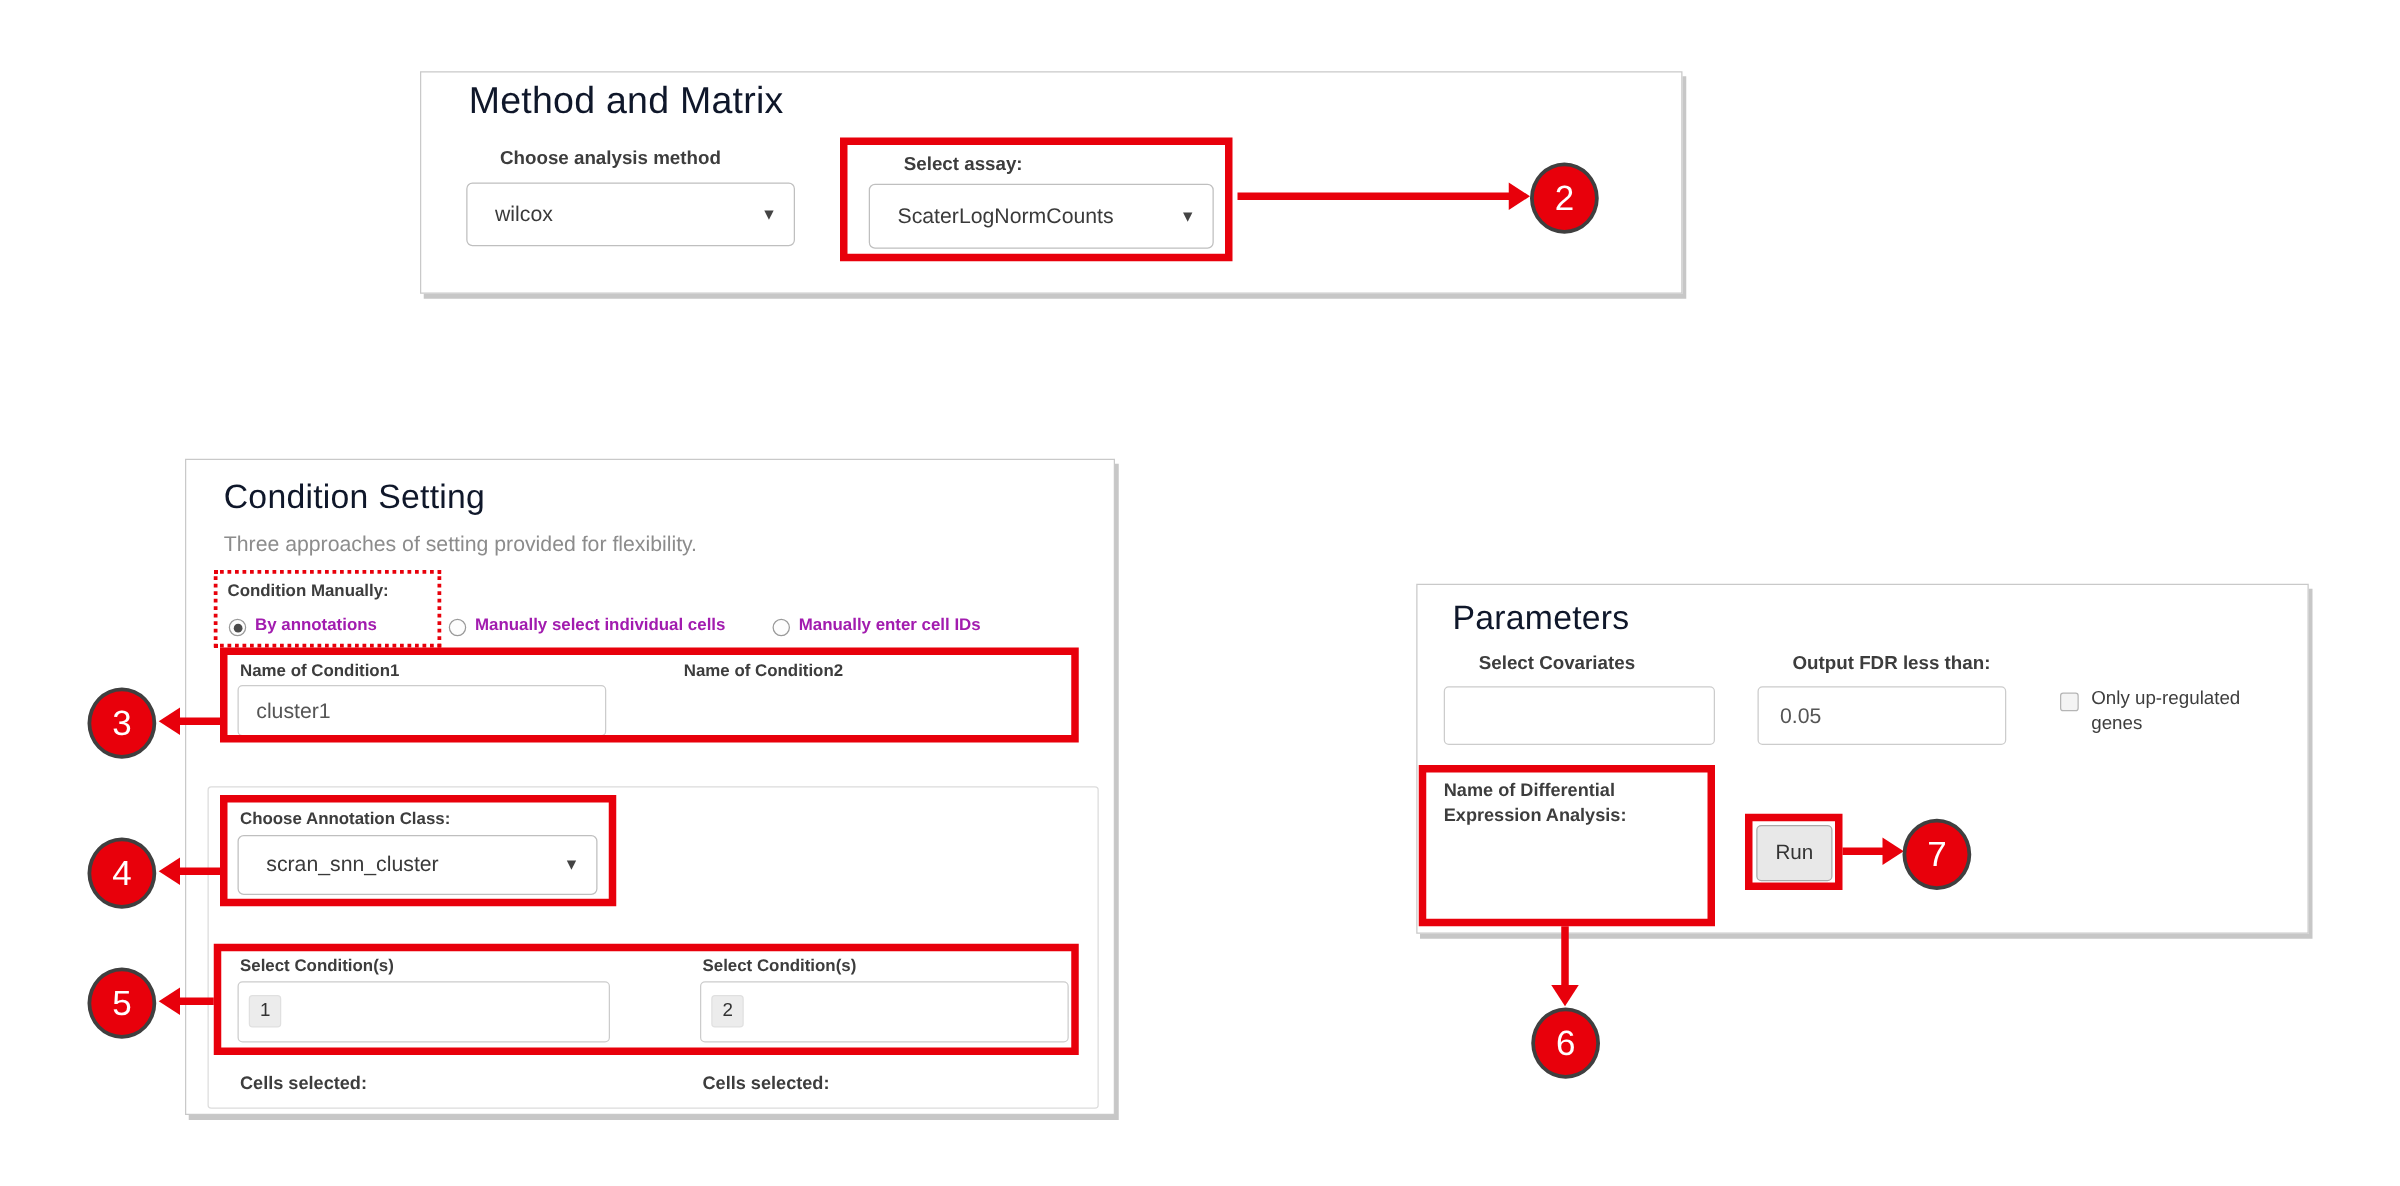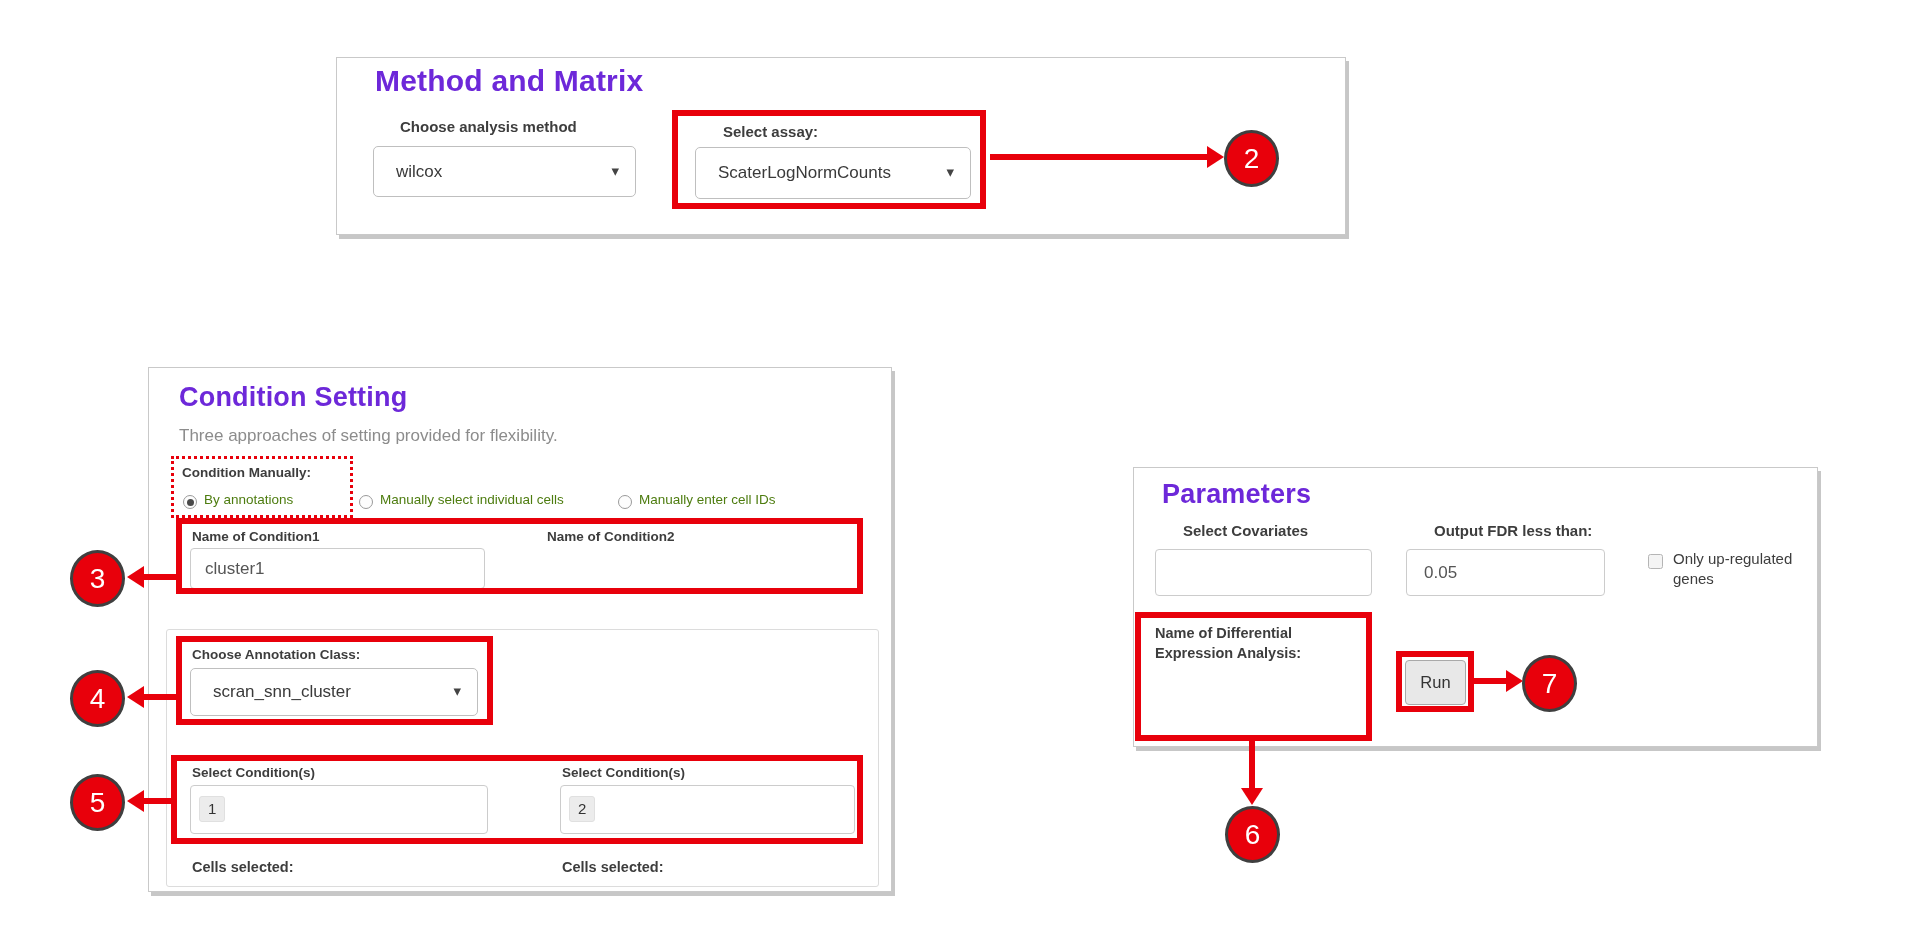--- a/index.html
+++ b/index.html
@@ -7,21 +7,21 @@
     width:1920px;height:949px;position:relative;background:#ffffff;
     font-family:"Liberation Sans", sans-serif;overflow:hidden;
     -webkit-font-smoothing:antialiased;
   }
   
   .panel{
     position:absolute;background:#ffffff;border:1px solid #c9c9c9;
     box-shadow:3px 4px 0 rgba(130,130,130,0.45);
   }
   .panel-title{
-    position:absolute;font-size:30px;font-weight:700;color:#6d28d9;letter-spacing:0.2px;
+    position:absolute;font-size:30px;font-weight:400;color:#0f172a;letter-spacing:0.2px;
   }
   .subtitle{position:absolute;font-size:17px;color:#8c8c8c;}
   .lbl{position:absolute;font-size:15px;font-weight:600;color:#3d3d3d;margin-left:26px;}
   .lbl-sm{position:absolute;font-size:13.5px;font-weight:600;color:#3d3d3d;}
   
   .sel{
     position:absolute;border:1px solid #bfbfbf;border-radius:5px;background:#fff;
     display:flex;align-items:center;padding-left:22px;font-size:17px;color:#3a3a3a;
     cursor:pointer;box-sizing:border-box;
   }
@@ -45,21 +45,21 @@
   }
   .cb-label{position:absolute;font-size:15px;color:#3d3d3d;line-height:20px;}
   .radio{
     position:absolute;width:14px;height:14px;border-radius:50%;
     border:1px solid #9a9a9a;background:#fdfdfd;cursor:pointer;box-sizing:border-box;
   }
   .radio.selected::after{
     content:"";position:absolute;left:2.5px;top:2.5px;width:7px;height:7px;
     border-radius:50%;background:#4a4a4a;
   }
-  .radio-lbl{position:absolute;font-size:13.5px;font-weight:400;color:#4d7c0f;cursor:pointer;}
+  .radio-lbl{position:absolute;font-size:13.5px;font-weight:700;color:#a21caf;cursor:pointer;}
   .btn{
     position:absolute;background:#e8e8e8;border:1px solid #a9a9a9;border-radius:4px;
     font-size:16.5px;color:#333;display:flex;align-items:center;justify-content:center;
     cursor:pointer;box-sizing:border-box;
   }
   
   .ann-box{
     position:absolute;border:6px solid #e8000b;pointer-events:none;box-sizing:border-box;
   }
   .dotted-box{
@@ -153,21 +153,21 @@
 <div class="ann-box" style="left:176px;top:636px;width:317px;height:89px;"></div>
 <div class="circle" style="left:70px;top:670px;">4</div>
 <div class="ahead-left" style="left:127px;top:686px;"></div>
 <div class="aline-h" style="left:143px;top:694px;width:33px;"></div>
 
 <div class="ann-box" style="left:171px;top:755px;width:692px;height:89px;"></div>
 <div class="circle" style="left:70px;top:774px;">5</div>
 <div class="ahead-left" style="left:127px;top:790px;"></div>
 <div class="aline-h" style="left:143px;top:798px;width:28px;"></div>
 
-<div class="panel" style="left:1133px;top:467px;width:683px;height:278px;">
+<div class="panel" style="left:1133px;top:467px;width:683px;height:278px;padding-left:29px;">
   <div class="panel-title" style="left:28px;top:11px;font-size:27px;">Parameters</div>
 
   <div class="lbl" style="left:23px;top:54px;">Select Covariates</div>
   <input class="inp" style="left: 21px; top: 81px; width: 217px; height: 47px;" value="">
 
   <div class="lbl" style="left:274px;top:54px;">Output FDR less than:</div>
   <input class="inp" style="left: 272px; top: 81px; width: 199px; height: 47px; padding-left: 17px;" value="0.05">
 
   <div class="checkbox" style="left:514px;top:86px;"></div>
   <div class="cb-label" style="left:539px;top:81px;width:145px;">Only up-regulated genes</div>

